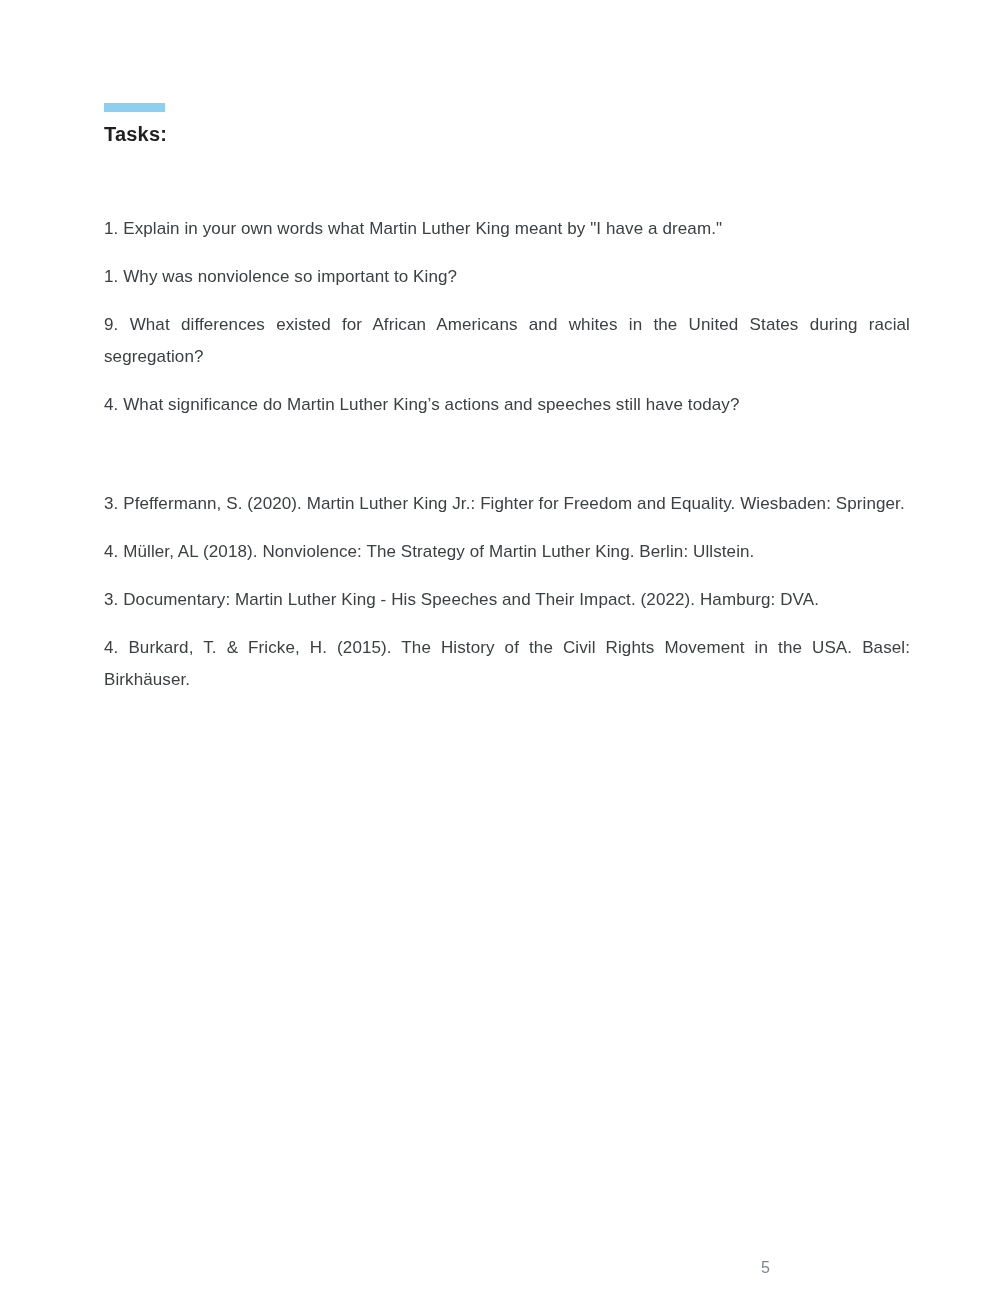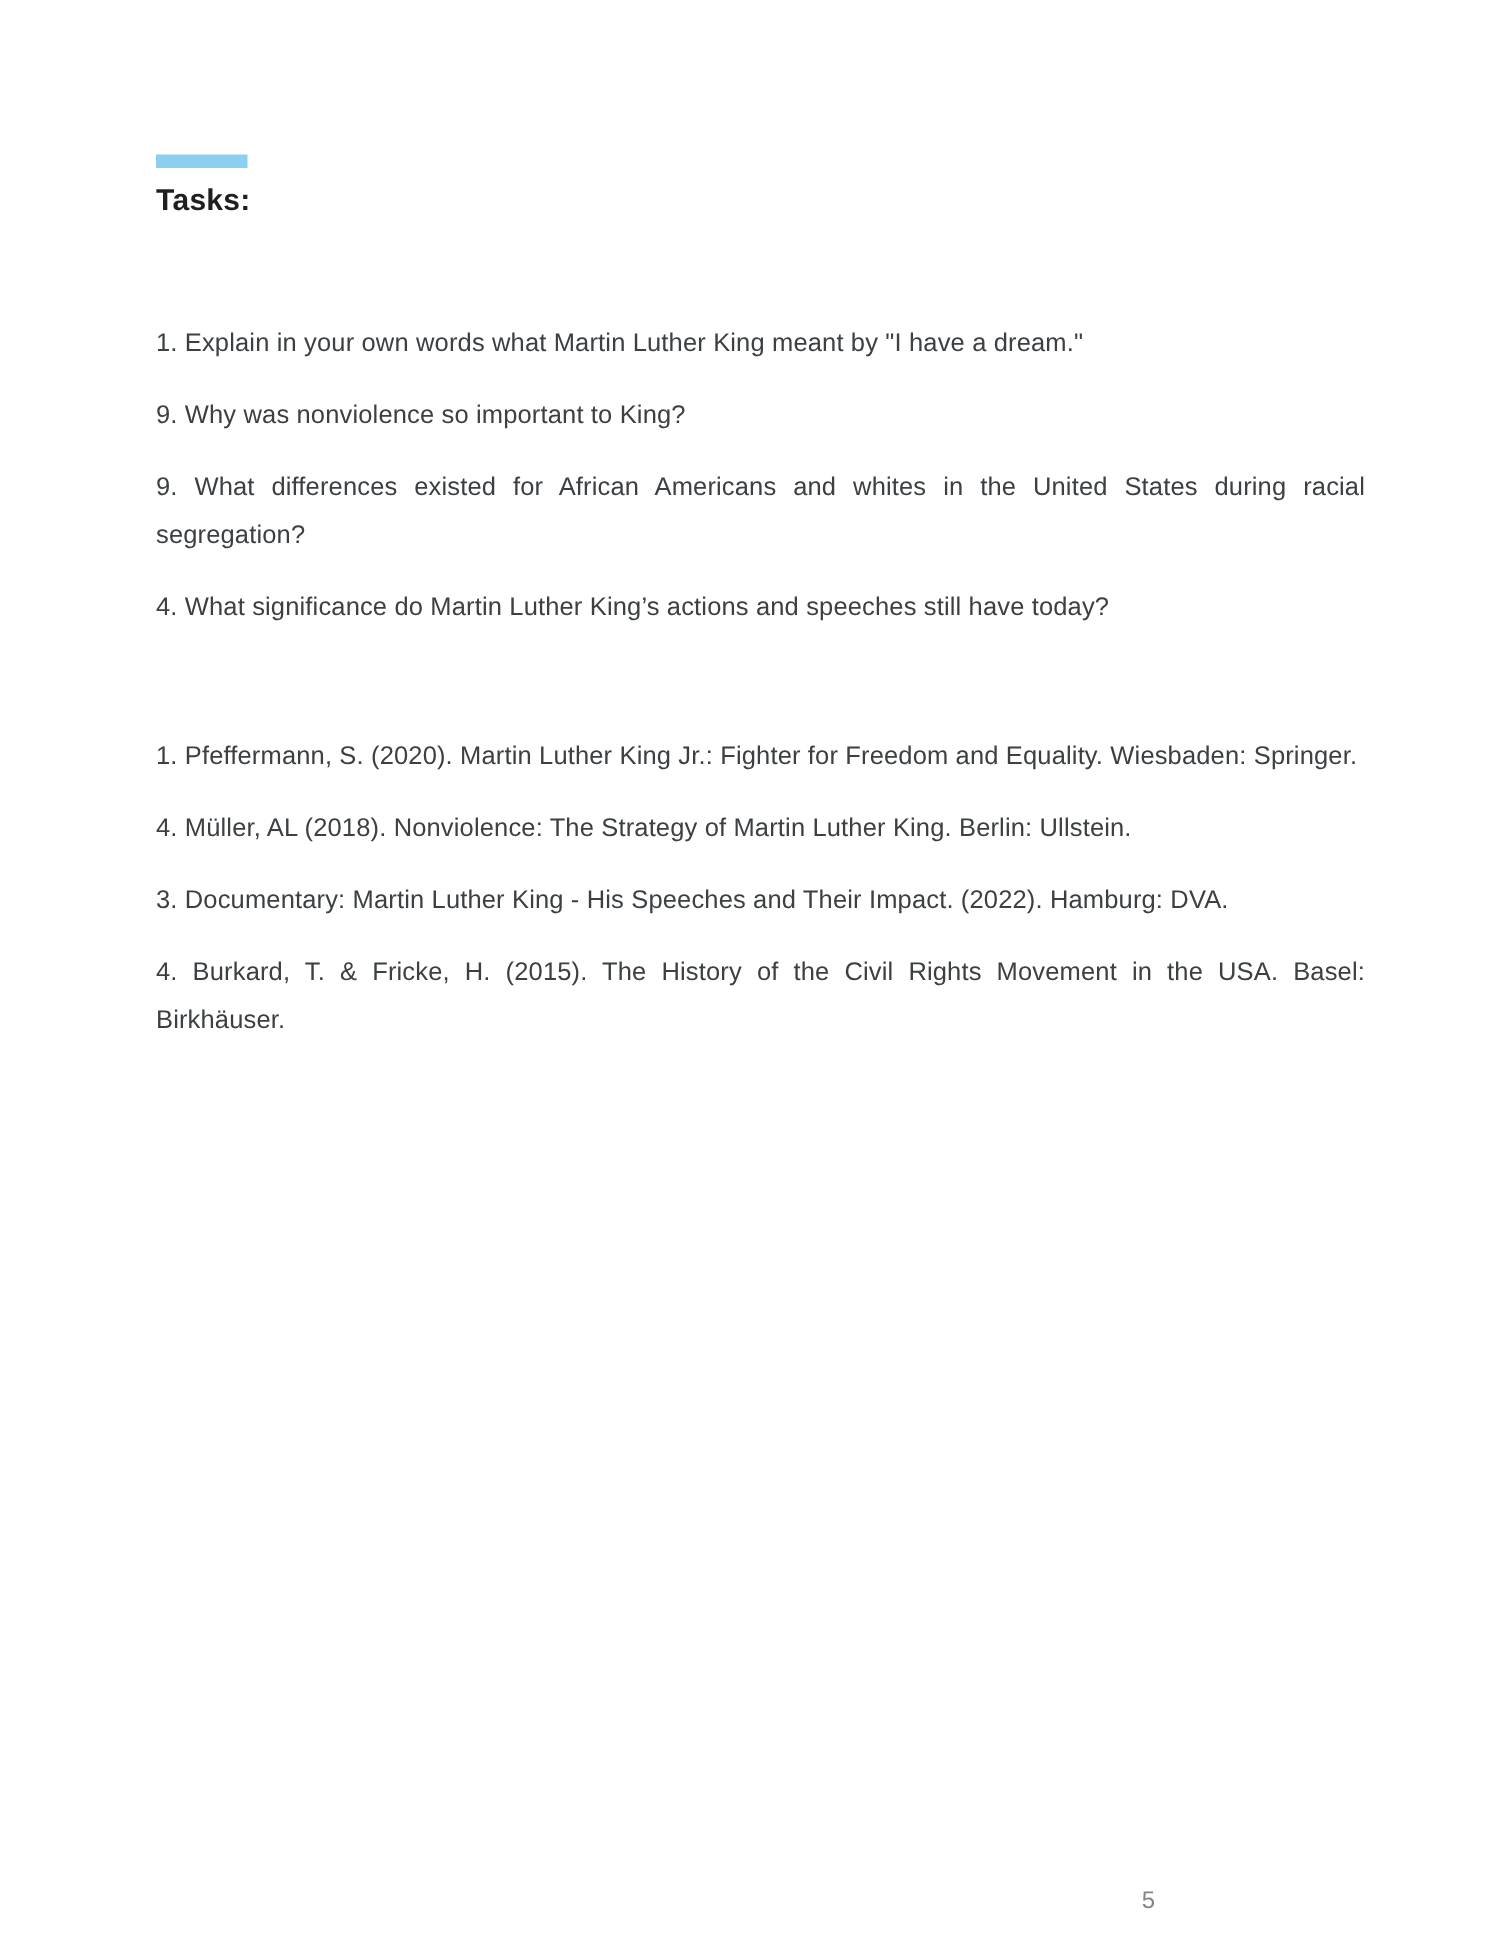--- a/index.html
+++ b/index.html
@@ -76,28 +76,28 @@
 
 <div class="page">
   <div class="content">
 
     <div class="accent-bar"></div>
 
     <h1 class="heading">Tasks:</h1>
 
     <div class="tasks-block">
       <p class="body-par">1. Explain in your own words what Martin Luther King meant by "I have a dream."</p>
-      <p class="body-par">9. Why was nonviolence so important to King?</p>
+      <p class="body-par">1. Why was nonviolence so important to King?</p>
       <p class="body-par">9. What differences existed for African Americans and whites in the United States during racial segregation?</p>
       <p class="body-par">4. What significance do Martin Luther King’s actions and speeches still have today?</p>
     </div>
 
 
     <div class="sources-block">
-      <p class="body-par">1. Pfeffermann, S. (2020). Martin Luther King Jr.: Fighter for Freedom and Equality. Wiesbaden: Springer.</p>
+      <p class="body-par">3. Pfeffermann, S. (2020). Martin Luther King Jr.: Fighter for Freedom and Equality. Wiesbaden: Springer.</p>
       <p class="body-par">4. Müller, AL (2018). Nonviolence: The Strategy of Martin Luther King. Berlin: Ullstein.</p>
       <p class="body-par">3. Documentary: Martin Luther King - His Speeches and Their Impact. (2022). Hamburg: DVA.</p>
       <p class="body-par">4. Burkard, T. &amp; Fricke, H. (2015). The History of the Civil Rights Movement in the USA. Basel: Birkhäuser.</p>
     </div>
 
   </div>
 
   <div class="page-number">5</div>
 </div>
 

